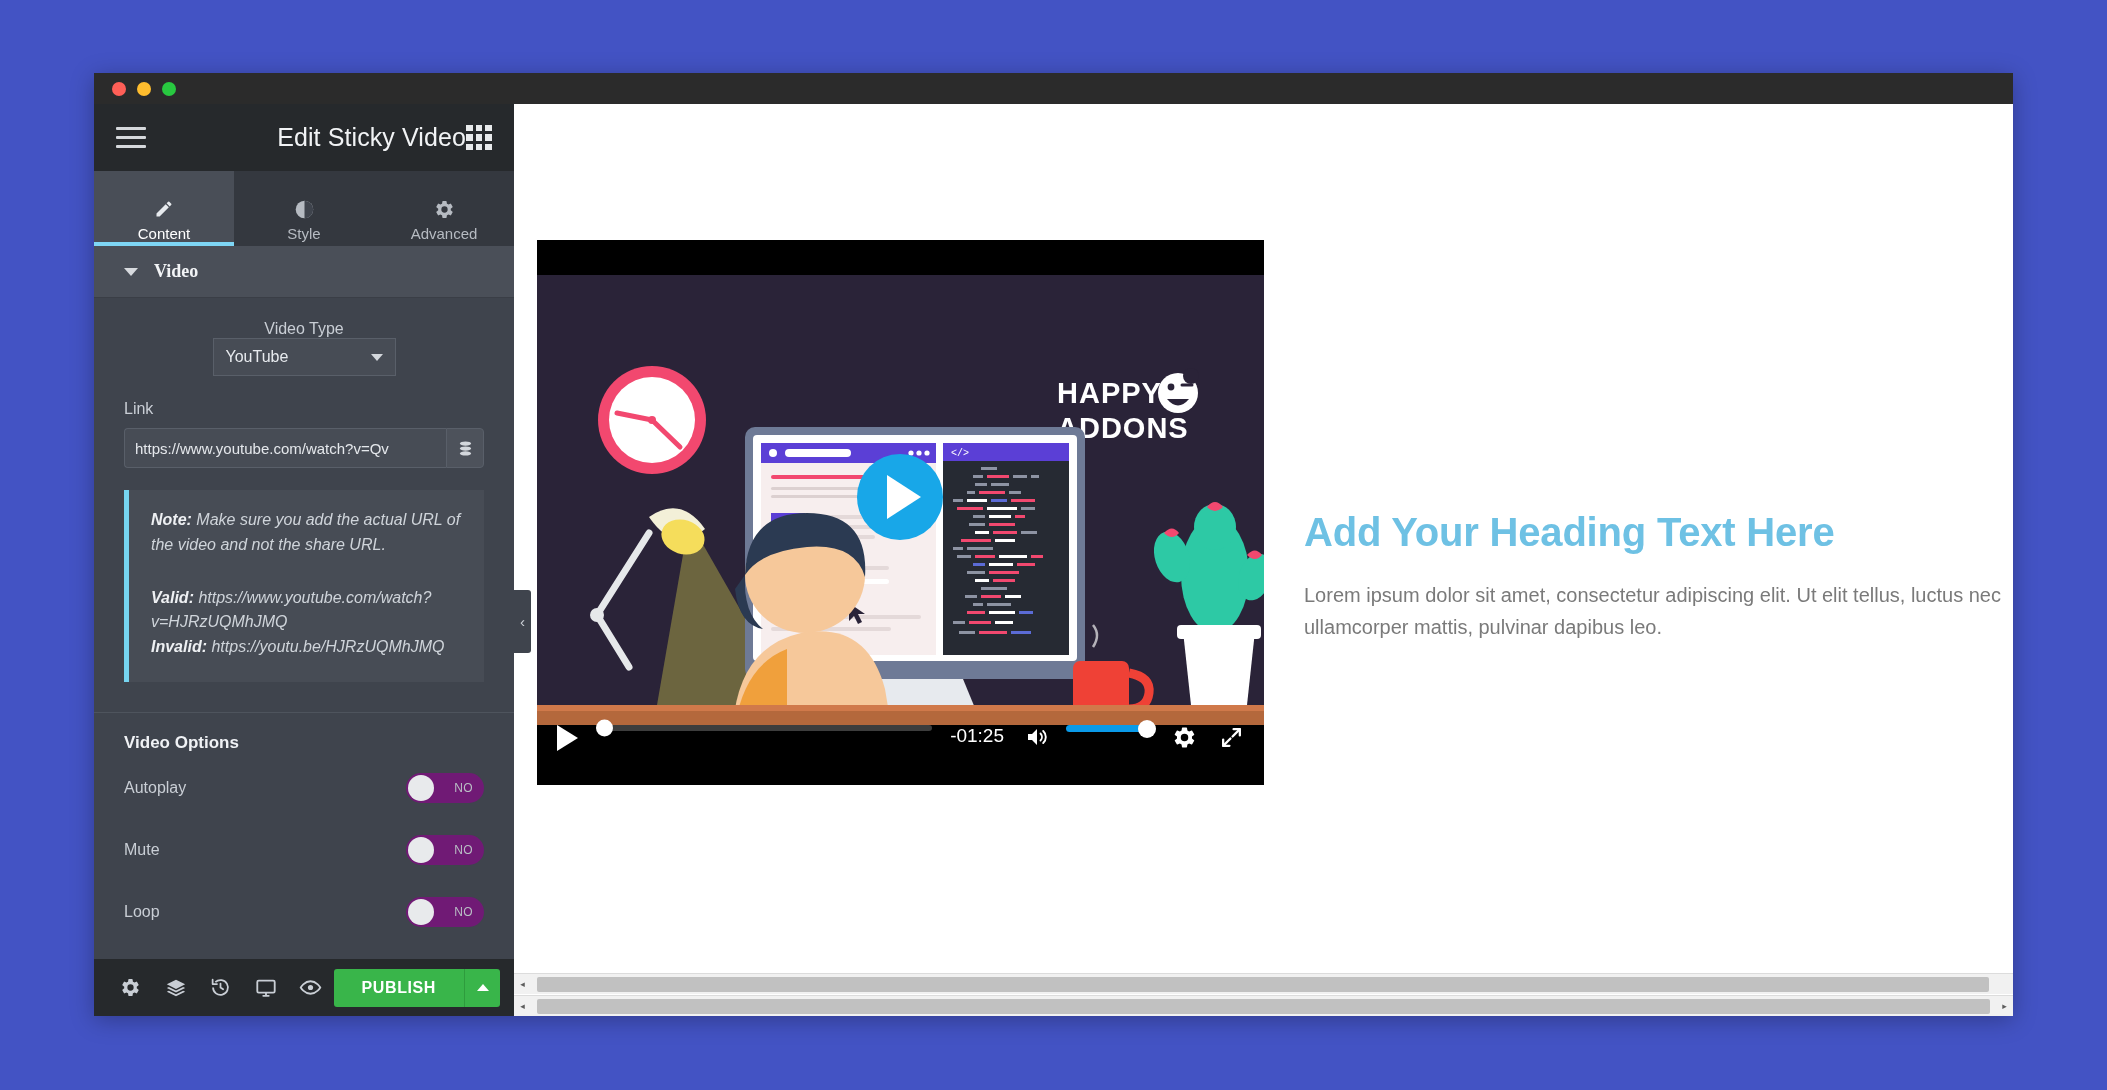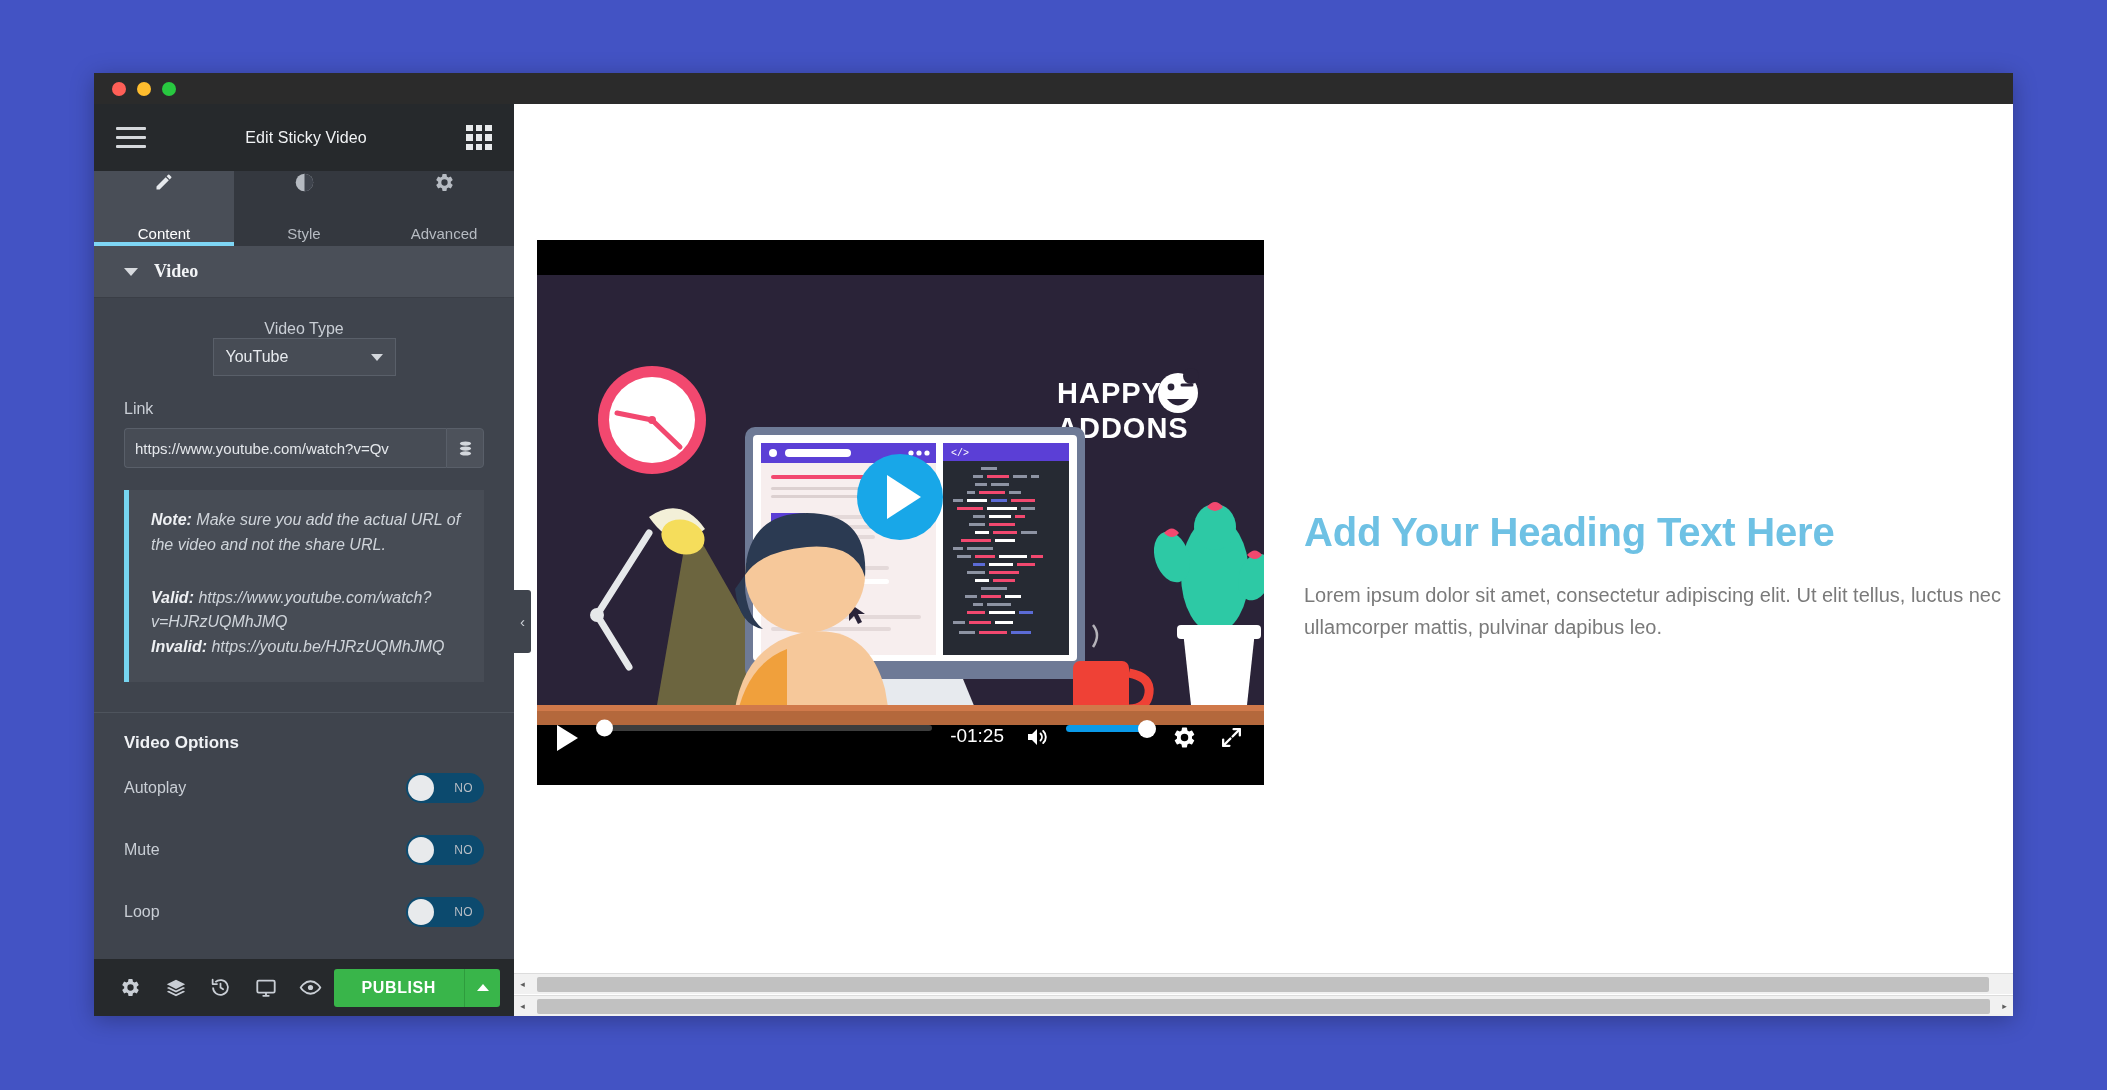--- a/index.html
+++ b/index.html
@@ -43,35 +43,35 @@
   #panel-header {
     height: 67px;
     background: #26292c;
     display: flex; align-items: center;
     padding: 0 22px;
     flex: 0 0 67px;
   }
   #hamburger { width: 30px; display: flex; flex-direction: column; gap: 6px; cursor: pointer; }
   #hamburger i { display: block; height: 3px; background: #d5d8dc; border-radius: 1px; }
   #panel-title {
-    flex: 1; text-align: center;
-    color: #f1f3f5; font-size: 16px; font-weight: 400;
+    flex: 1; text-align: right;
+    color: #f1f3f5; font-size: 25px; font-weight: 400;
     letter-spacing: .1px;
   }
   #grid-icon {
     width: 26px; height: 26px;
     display: grid; grid-template-columns: repeat(3, 1fr); grid-template-rows: repeat(3, 1fr);
     gap: 3px; cursor: pointer;
   }
   #grid-icon s { display: block; background: #e8eaec; }
 
   #tabs { display: flex; height: 75px; background: #34383f; flex: 0 0 75px; }
   .tab {
     flex: 1; display: flex; flex-direction: column;
-    align-items: center; justify-content: space-between; gap: 5px;
+    align-items: center; justify-content: flex-end; gap: 5px;
     color: #b6bbc2; font-size: 15px; cursor: pointer;
     position: relative; border-bottom: 4px solid transparent;
   }
   .tab.active { background: #494e57; color: #ffffff; border-bottom-color: #7ed6f5; }
   .tab .ic { height: 22px; display: flex; align-items: center; justify-content: center; }
   .tab svg { display: block; }
 
   #panel-scroll { flex: 1; overflow: hidden; background: #3f444d; }
 
   .section-head {
@@ -149,21 +149,21 @@
     padding: 20px 30px 4px 30px;
     color: #f0f2f5; font-size: 17px; font-weight: bold;
   }
 
   .toggle-row {
     display: flex; align-items: center; justify-content: space-between;
     padding: 16px 30px 16px 30px;
   }
   .toggle {
     width: 78px; height: 30px;
-    background: #0c4a6e; border-radius: 15px;
+    background: #701a75; border-radius: 15px;
     position: relative; cursor: pointer;
   }
   .toggle .knob {
     position: absolute; left: 2px; top: 2px;
     width: 26px; height: 26px; border-radius: 50%;
     background: #e8eaec;
   }
   .toggle .txt {
     position: absolute; right: 11px; top: 50%;
     transform: translateY(-50%);

